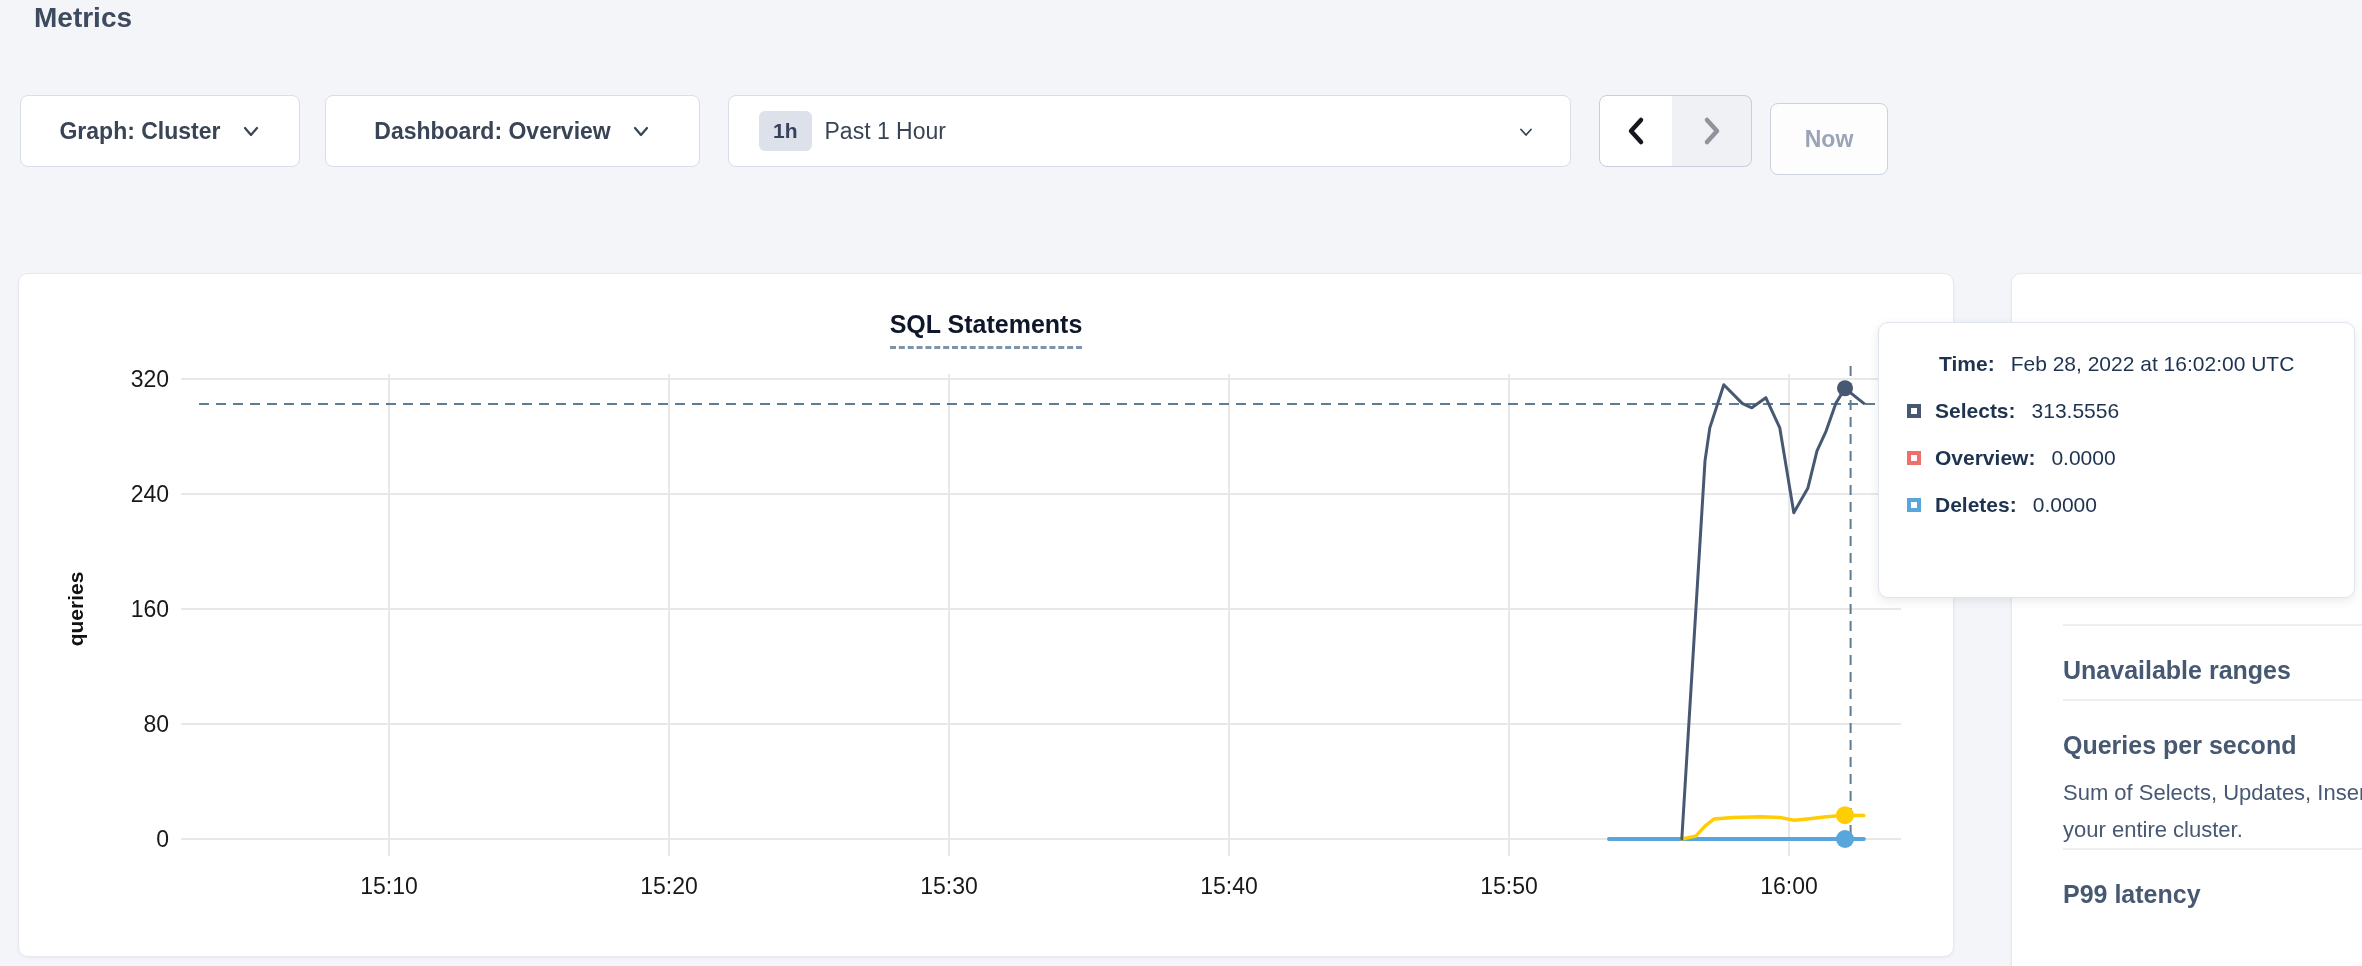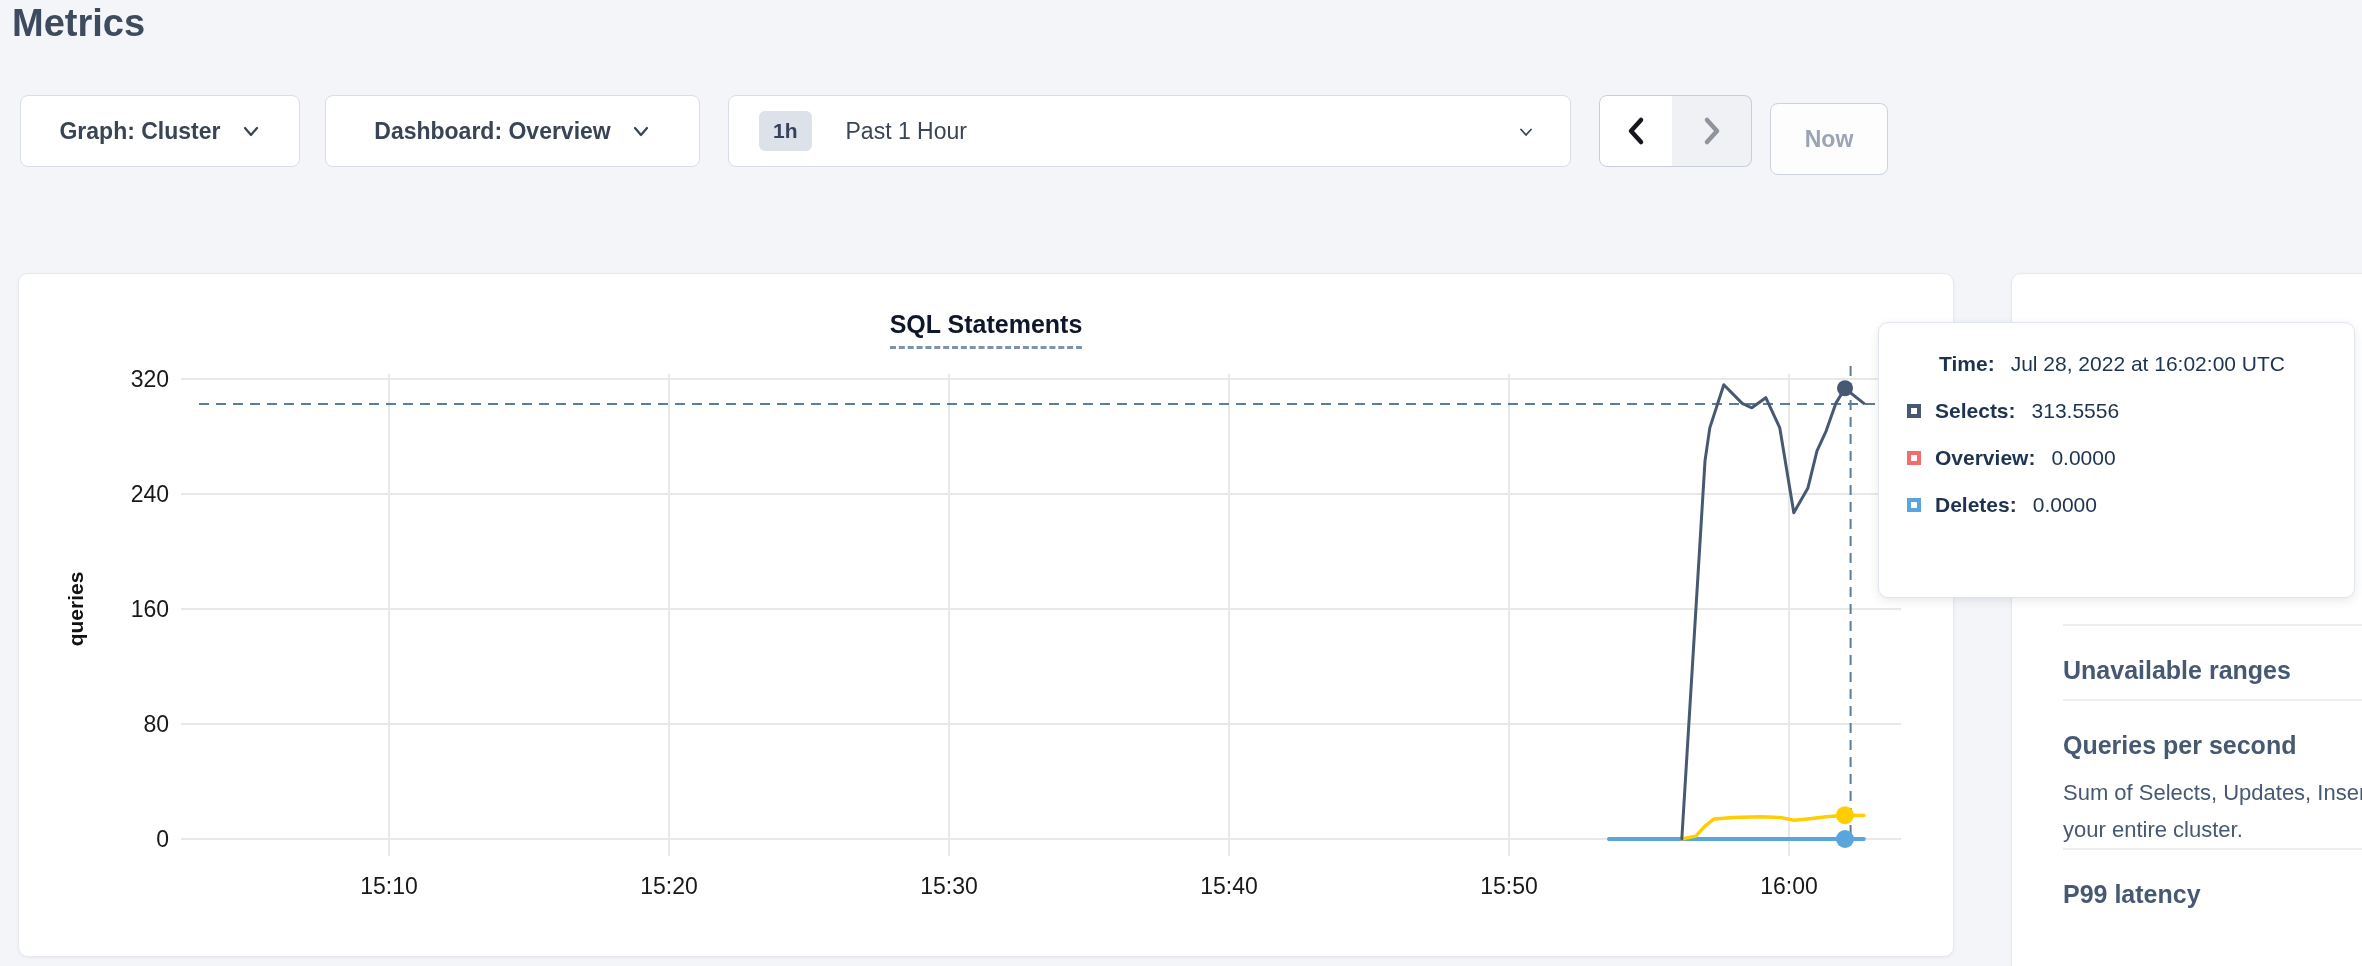--- a/index.html
+++ b/index.html
@@ -5,38 +5,38 @@
   * { margin:0; padding:0; box-sizing:border-box; }
   html,body { width:2362px; height:966px; overflow:hidden; }
   body {
     background:#f4f5f9;
     font-family:"Liberation Sans", sans-serif;
     color:#394455;
     position:relative;
   }
   
   .page-title {
-    position:absolute; left:12px; top:2px;
-    font-size:38px; font-weight:600; color:#3e4a5e;
+    position:absolute; left:34px; top:2px;
+    font-size:28px; font-weight:600; color:#3e4a5e;
   }
   
   .toolbar { position:absolute; left:0; top:95px; height:72px; width:100%; }
   .ctl {
     position:absolute; top:0; height:72px;
     background:#ffffff; border:1px solid #d9dde6; border-radius:8px;
     display:flex; align-items:center; justify-content:center;
     font-size:23px; color:#394455; cursor:pointer;
   }
   .ctl.dropdown { font-weight:700; gap:20px; }
   .btn-graph { left:20px; width:280px; }
   .btn-dashboard { left:325px; width:375px; }
   .btn-time { left:728px; width:843px; justify-content:flex-start; padding-left:30px; font-weight:400; }
   .time-badge {
     background:#dde1ea; color:#36415a; font-weight:700; font-size:21px;
-    border-radius:6px; padding:8px 14px; margin-right:34px;
+    border-radius:6px; padding:8px 14px; margin-right:13px;
   }
   .chev { width:20px; height:20px; flex:0 0 auto; }
   .chev svg { display:block; width:100%; height:100%; }
   .time-chev { position:absolute; right:34px; top:26px; }
   .btn-prev { left:1599px; width:74px; border-radius:8px 0 0 8px; border-color:#c9cede; }
   .btn-next { left:1672px; width:80px; border-radius:0 8px 8px 0; border-left:none; border-color:#c9cede; background:#f0f1f4; }
   .btn-now  { left:1770px; width:118px; border-color:#ccd2e0; color:#9ba3b7; font-weight:600; background:#fdfdfe;margin-top:8px; }
   .nav-ico { width:22px; height:30px; }
   .nav-ico svg { display:block; width:100%; height:100%; }
   
@@ -181,21 +181,21 @@
     </div>
     <div class="sb-sec">
       <hr>
       <div class="sb-heading">P99 latency</div>
     </div>
   </div>
 
 <div class="tooltip" id="chart-tooltip">
   <div class="tt-row">
     <span class="tt-label tt-time-label">Time:</span>
-    <span>Jul 28, 2022 at 16:02:00 UTC</span>
+    <span>Feb 28, 2022 at 16:02:00 UTC</span>
   </div>
 <div class="tt-row">
       <span class="tt-swatch" style="border-color: rgb(71, 88, 114);"></span>
       <span class="tt-label">Selects:</span>
       <span>313.5556</span>
     </div>
     <div class="tt-row">
       <span class="tt-swatch" style="border-color: rgb(239, 110, 110);"></span>
       <span class="tt-label">Overview:</span>
       <span>0.0000</span>

